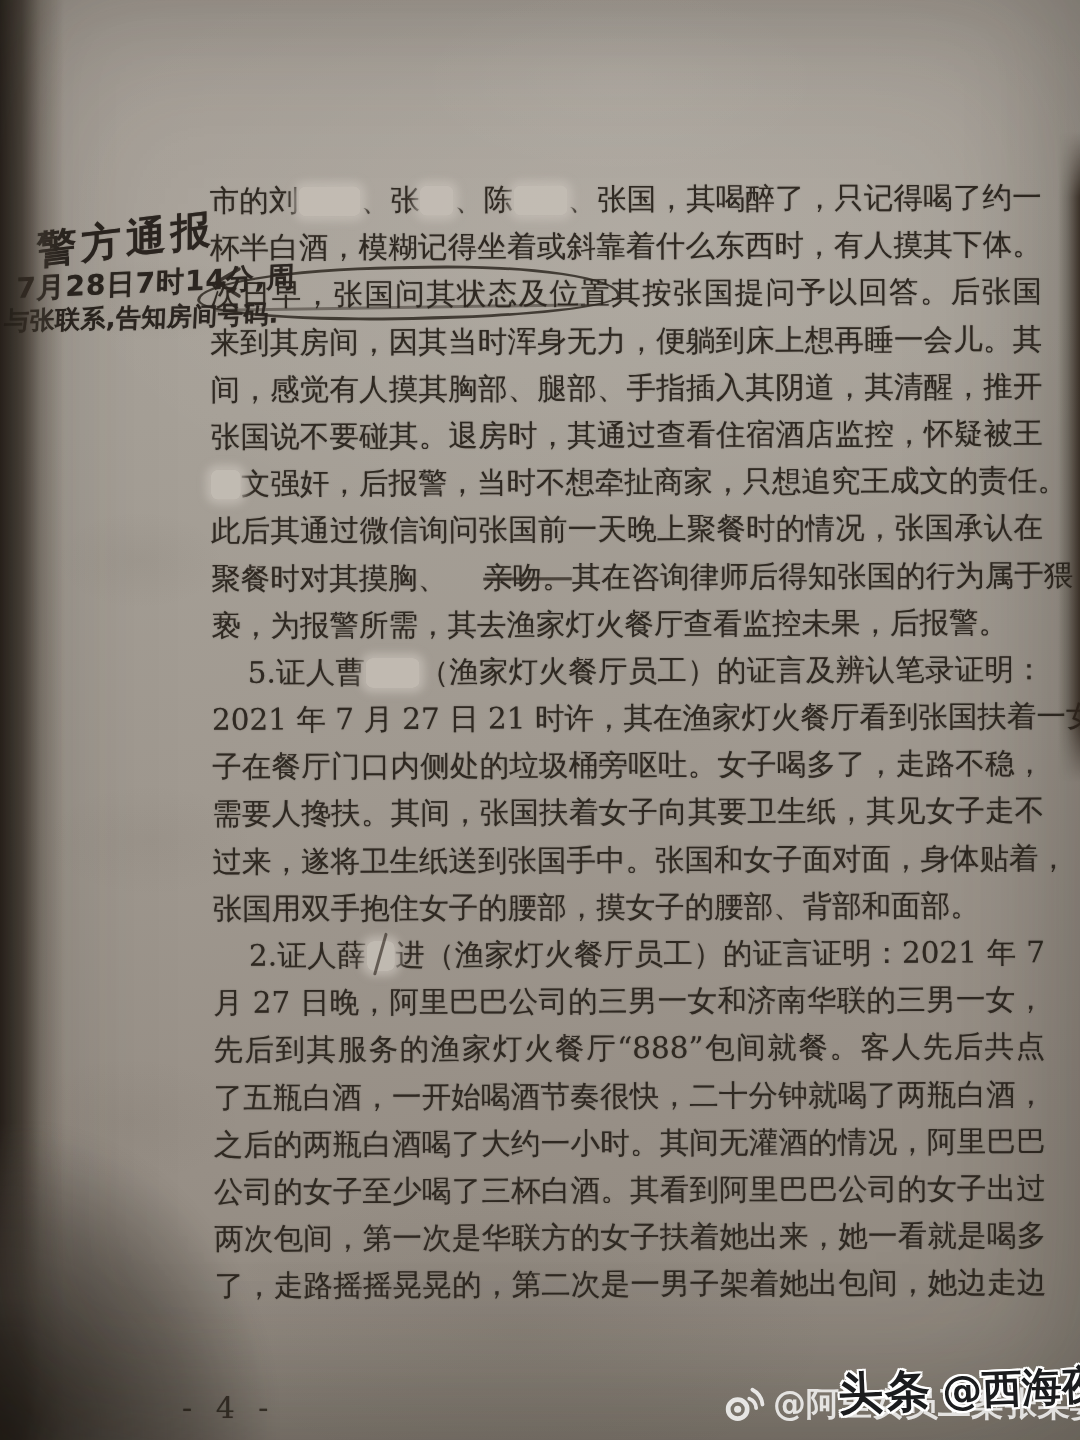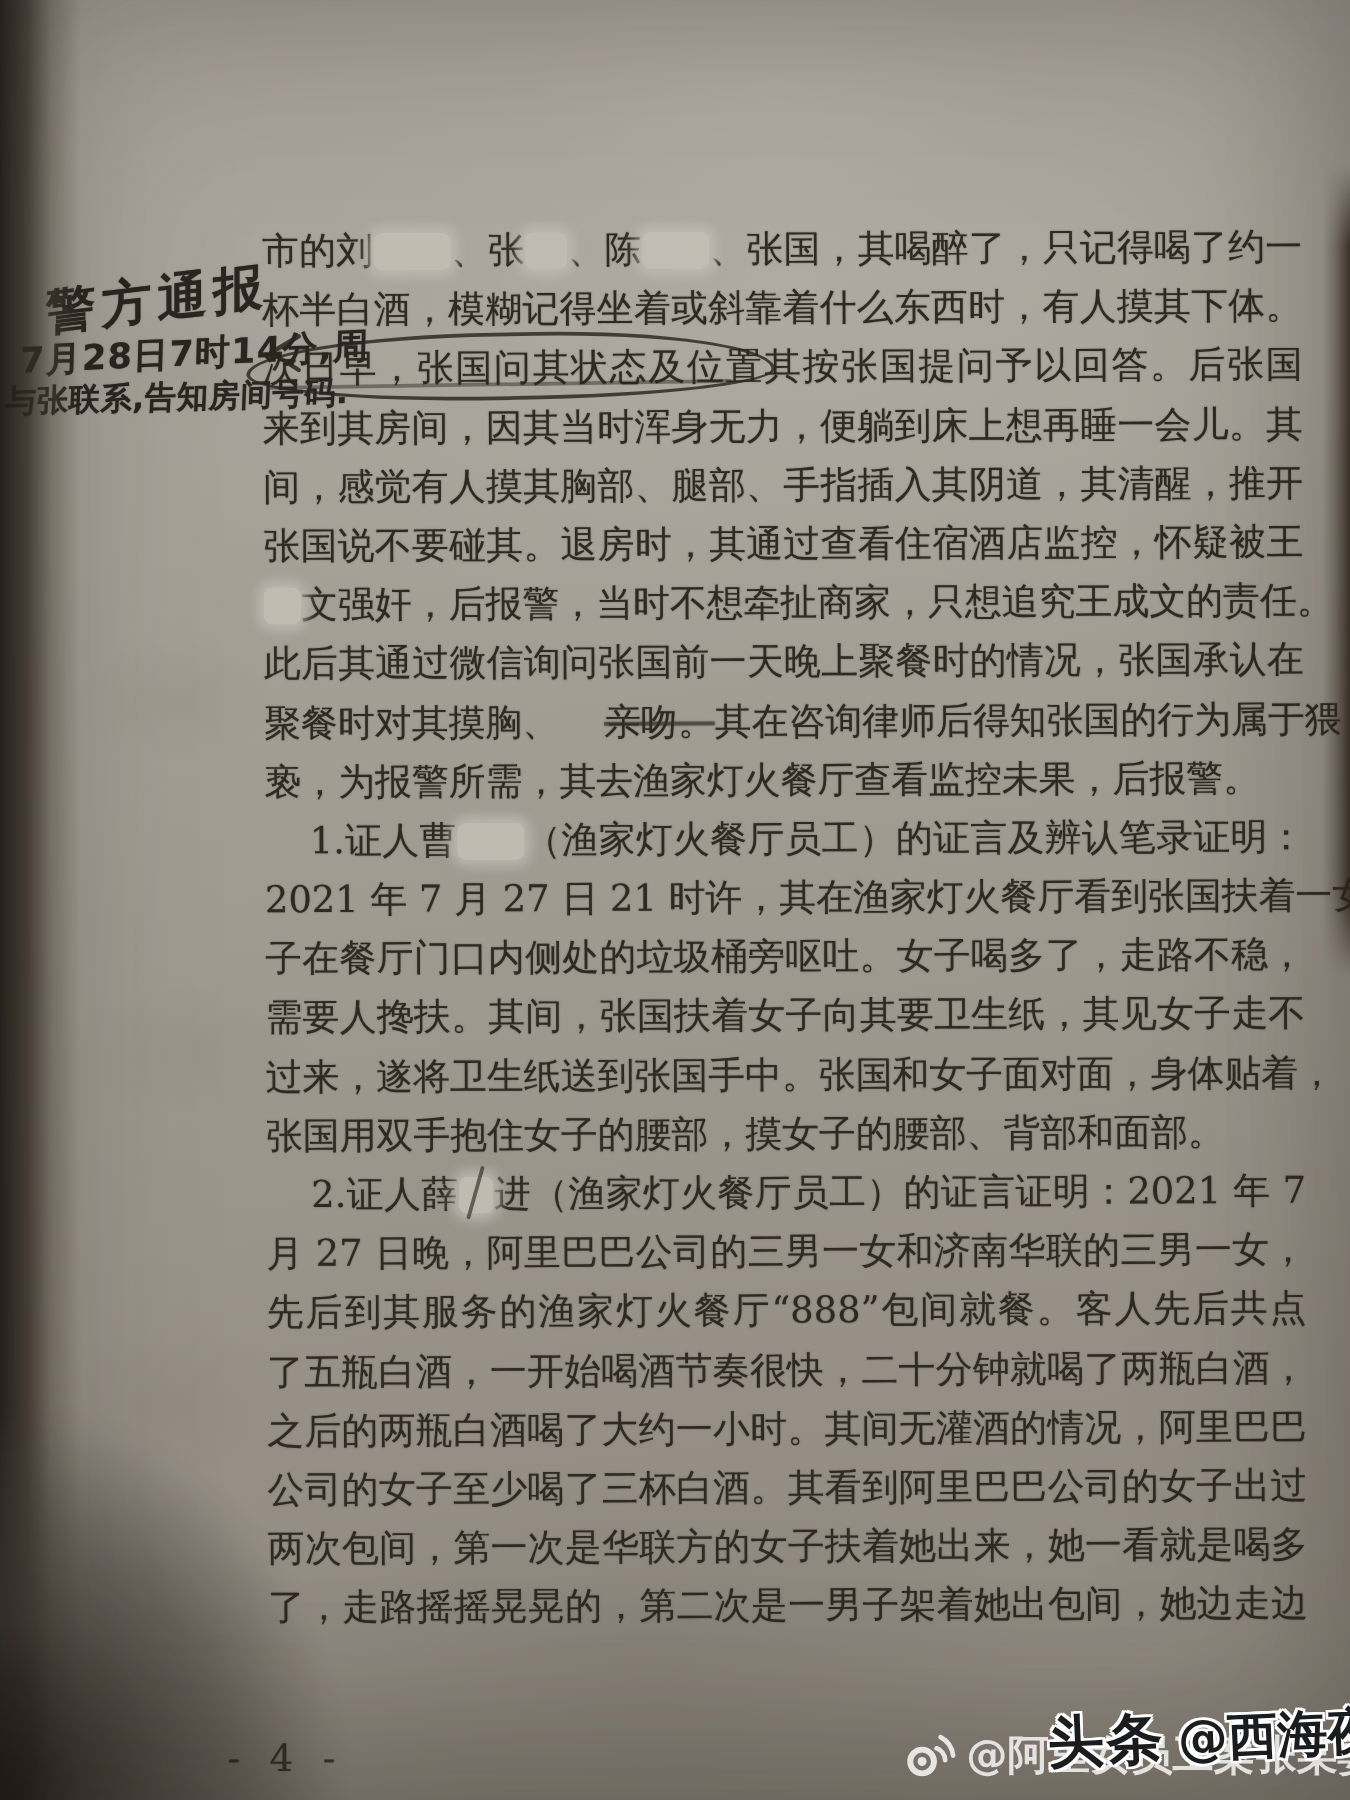--- a/index.html
+++ b/index.html
@@ -103,21 +103,21 @@
       <div class="line"><span>市的刘</span><span class="redact" style="width: 62px;"></span><span>、张</span><span class="redact" style="width: 34px;"></span><span>、陈</span><span class="redact" style="width: 54px;"></span><span>、张国，其喝醉了，只记得喝了约一</span></div>
       <div class="line"><span>杯半白酒，模糊记得坐着或斜靠着什么东西时，有人摸其下体。</span></div>
       <div class="line"><span class="circled">次日早，张国问其状态及位置<i class="oval"></i></span><span>其按张国提问予以回答。后张国</span></div>
       <div class="line"><span>来到其房间，因其当时浑身无力，便躺到床上想再睡一会儿。其</span></div>
       <div class="line"><span>间，感觉有人摸其胸部、腿部、手指插入其阴道，其清醒，推开</span></div>
       <div class="line"><span>张国说不要碰其。退房时，其通过查看住宿酒店监控，怀疑被王</span></div>
       <div class="line"><span class="redact" style="width: 30px;"></span><span>文强奸，后报警，当时不想牵扯商家，只想追究王成文的责任。</span></div>
       <div class="line"><span>此后其通过微信询问张国前一天晚上聚餐时的情况，张国承认在</span></div>
       <div class="line"><span>聚餐时对其摸胸、</span><span class="scribbled">亲吻。</span><span>其在咨询律师后得知张国的行为属于猥</span></div>
       <div class="line end"><span>亵，为报警所需，其去渔家灯火餐厅查看监控未果，后报警。</span></div>
-      <div class="line indent"><span>1.证人曹</span><span class="redact" style="width: 54px;"></span><span>（渔家灯火餐厅员工）的证言及辨认笔录证明：</span></div>
+      <div class="line indent"><span>5.证人曹</span><span class="redact" style="width: 54px;"></span><span>（渔家灯火餐厅员工）的证言及辨认笔录证明：</span></div>
       <div class="line"><span>2021 年 7 月 27 日 21 时许，其在渔家灯火餐厅看到张国扶着一女</span></div>
       <div class="line"><span>子在餐厅门口内侧处的垃圾桶旁呕吐。女子喝多了，走路不稳，</span></div>
       <div class="line"><span>需要人搀扶。其间，张国扶着女子向其要卫生纸，其见女子走不</span></div>
       <div class="line"><span>过来，遂将卫生纸送到张国手中。张国和女子面对面，身体贴着，</span></div>
       <div class="line end"><span>张国用双手抱住女子的腰部，摸女子的腰部、背部和面部。</span></div>
       <div class="line indent"><span>2.证人薛</span><span class="redact slash" style="width: 28px;"></span><span>进（渔家灯火餐厅员工）的证言证明：2021 年 7</span></div>
       <div class="line"><span>月 27 日晚，阿里巴巴公司的三男一女和济南华联的三男一女，</span></div>
       <div class="line"><span>先后到其服务的渔家灯火餐厅“888”包间就餐。客人先后共点</span></div>
       <div class="line"><span>了五瓶白酒，一开始喝酒节奏很快，二十分钟就喝了两瓶白酒，</span></div>
       <div class="line"><span>之后的两瓶白酒喝了大约一小时。其间无灌酒的情况，阿里巴巴</span></div>

